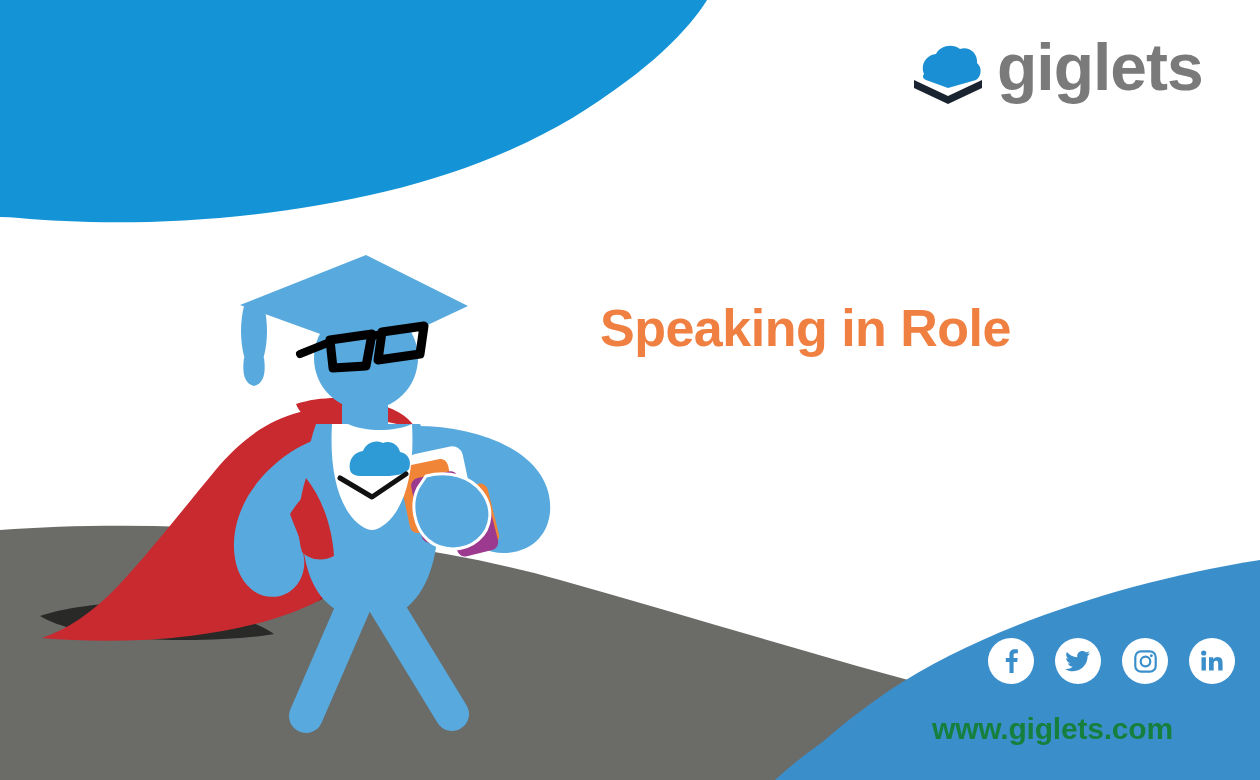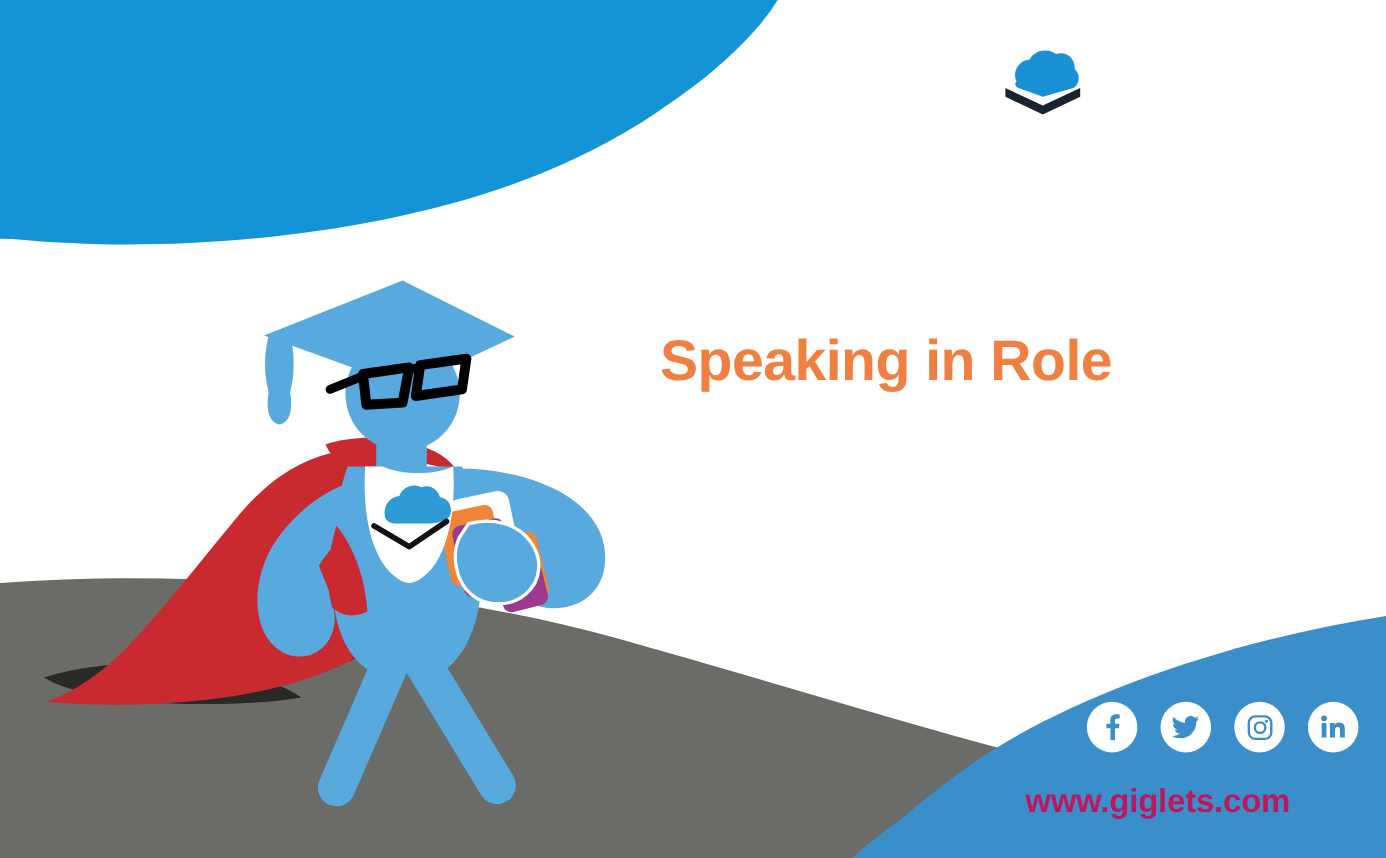--- a/index.html
+++ b/index.html
@@ -43,21 +43,21 @@
     color: #7A7A7A;
     letter-spacing: -1px;
     line-height: 1;
   }
   #site-url {
     position: absolute;
     left: 932px;
     top: 712px;
     font-size: 30px;
     font-weight: bold;
-    color: #be185d;
+    color: #15803d;
     letter-spacing: -0.2px;
     white-space: nowrap;
   }
   #social-row {
     position: absolute;
     left: 988px;
     top: 638px;
     display: flex;
     gap: 21px;
     align-items: center;
@@ -208,20 +208,21 @@
   <svg style="position:absolute; left:912px; top:44px; width:72px; height:60px;" viewBox="0 0 72 60">
     <path fill="#1B8FD4" d="M12,30
              C8,21 14,11 24,10
              C28,2 40,-1 48,5
              C57,2 66,9 65,19
              C70,23 70,32 64,36
              L36,44 L14,36
              C11,35 10,32 12,30 Z"></path>
     <path fill="#1A2431" d="M2,36 L36,52 L70,36 L70,44 L36,60 L2,44 Z"></path>
   </svg>
+  <div id="brand-wordmark">giglets</div>
 
   <div id="title-text">Speaking in Role</div>
 
   <div id="social-row">
 
     <div class="social-btn">
       <svg width="24" height="24" viewBox="0 0 24 24">
         <path fill="#3A8FCB" d="M14.6,24V13.1h3.6l0.5-4.2h-4.1V6.2c0-1.2,0.3-2,2.1-2l2.2,0V0.5C18.6,0.4,17.3,0.3,15.8,0.3
                  c-3.2,0-5.4,1.9-5.4,5.5v3.1H6.8v4.2h3.7V24H14.6z"></path>
       </svg>

